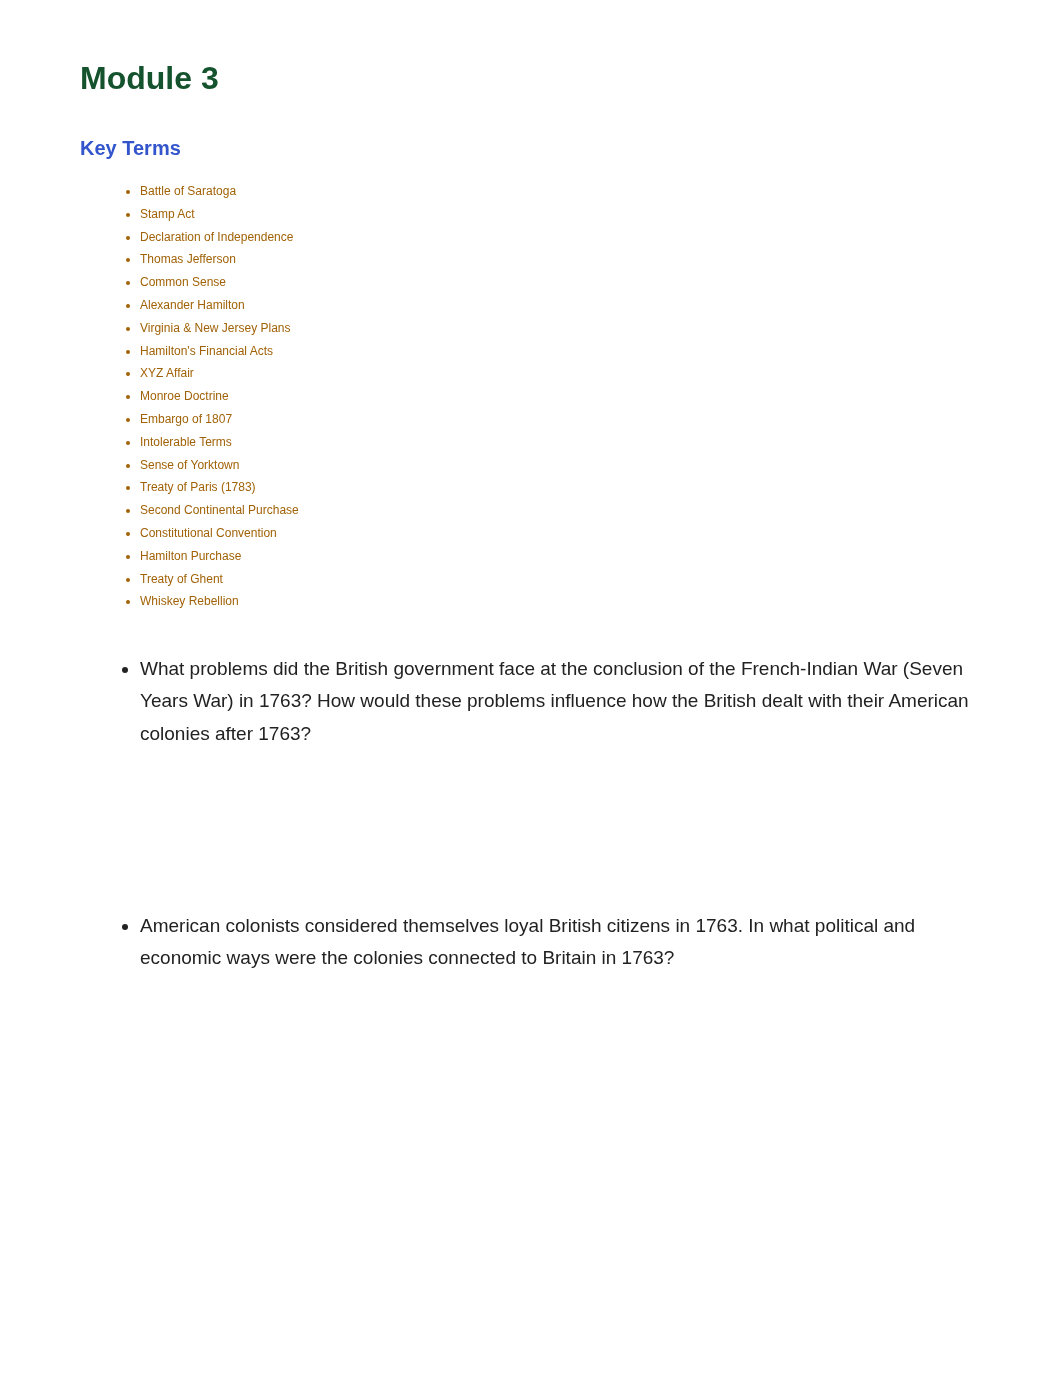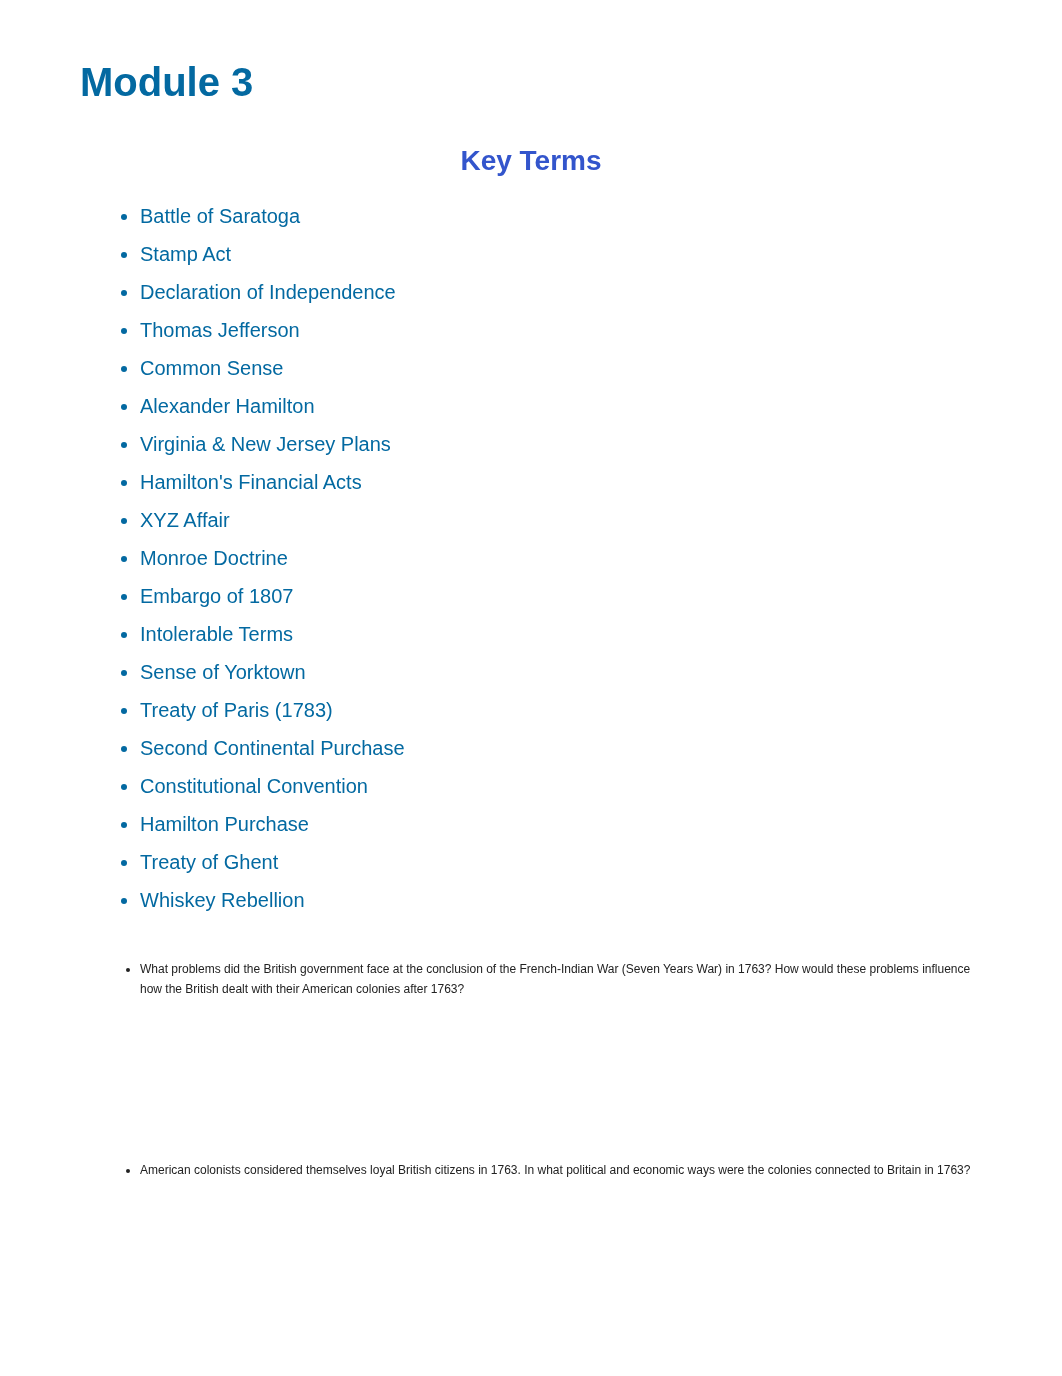--- a/index.html
+++ b/index.html
@@ -12,60 +12,59 @@
       background: #ffffff;
       font-family: Arial, sans-serif;
       font-size: 16px;
       color: #222222;
       width: 1062px;
       min-height: 1376px;
       padding: 60px 80px 80px 80px;
     }
 
     .page-title {
-      color: #0369a1;
-      font-size: 40px;
+      color: #14532d;
+      font-size: 32px;
       font-weight: bold;
       margin-bottom: 40px;
     }
 
     .section-title {
       color: #3355cc;
-      font-size: 28px;
+      font-size: 20px;
       font-weight: bold;
       margin-bottom: 20px;
-      text-align: center;
     }
 
     .key-terms-section {
       margin-bottom: 40px;
     }
 
     .key-terms-list {
       list-style: disc;
       padding-left: 60px;
       line-height: 1.9;
     }
 
     .key-terms-list li {
-      font-size: 20px;
-      color: #0369a1;
+      font-size: 12px;
+      color: #a16207;
     }
 
     .questions-section {
       margin-top: 10px;
     }
 
     .questions-list {
       list-style: disc;
       padding-left: 60px;
     }
 
     .questions-list li {
-      font-size: 12px;
+      font-size: 19px;
       color: #222222;
       margin-bottom: 160px;
       line-height: 1.7;
     }
 
     .questions-list li:last-child {
       margin-bottom: 0;
     }
   </style>
 </head>

